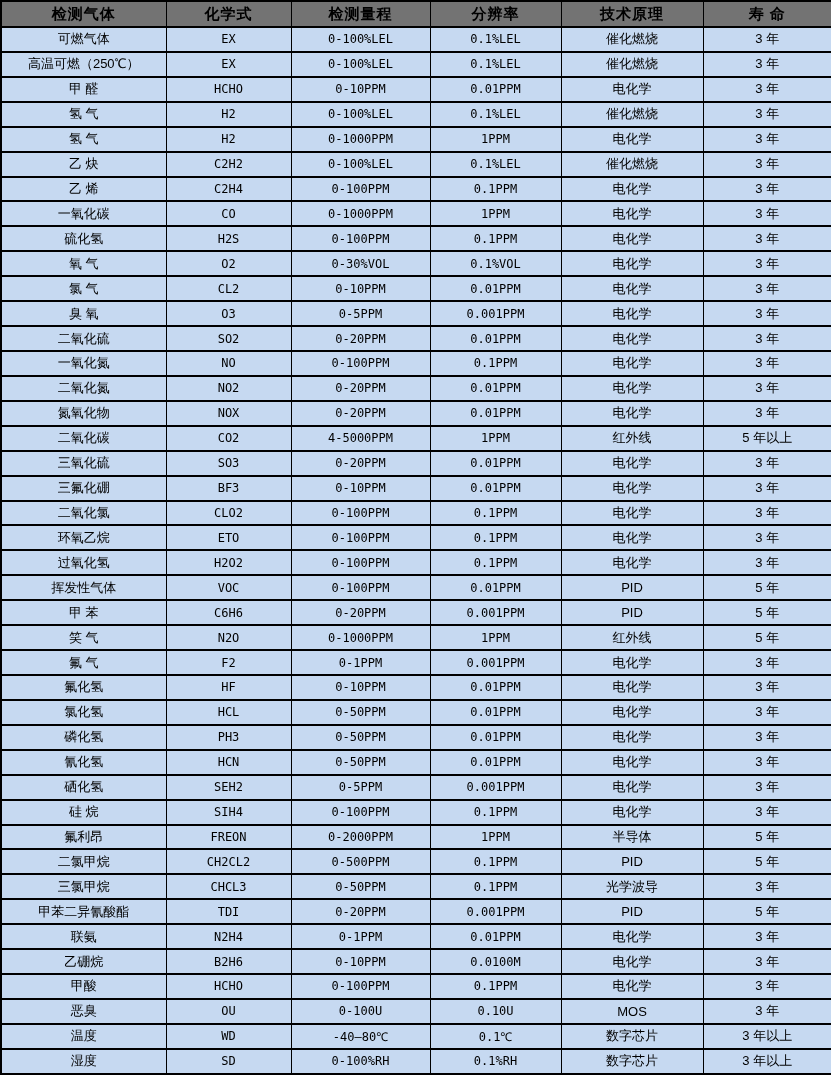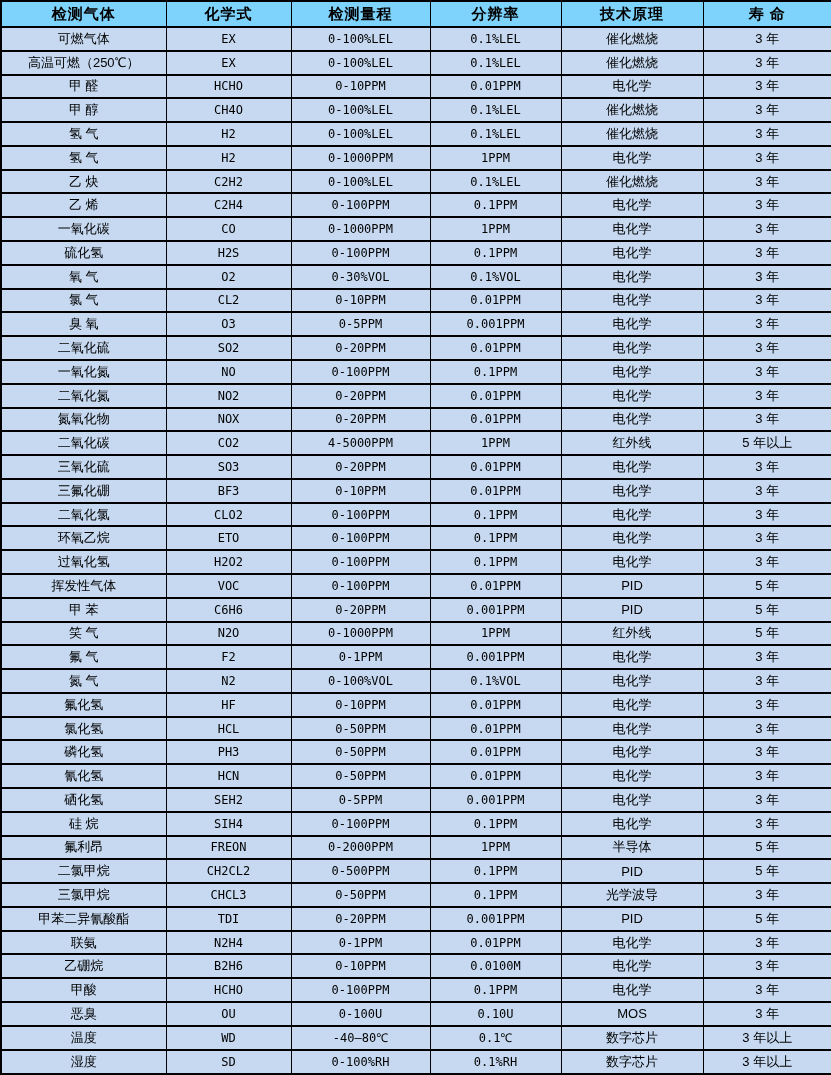--- a/index.html
+++ b/index.html
@@ -27,21 +27,21 @@
     border-top: 2px solid #000000;
     border-bottom: 2px solid #000000;
     text-align: center;
     vertical-align: middle;
     padding: 0 2px;
     overflow: hidden;
     white-space: nowrap;
     color: #000000;
   }
   table.gas-table th {
-    background: #7dd3fc;
+    background: #737373;
     font-size: 15px;
     font-weight: bold;
     height: 24px;
     letter-spacing: 1px;
   }
   table.gas-table td {
     background: #c6d9f1;
     font-size: 13px;
     font-weight: normal;
   }
@@ -92,28 +92,20 @@
         </tr>
         <tr>
           <td>甲 醛</td>
           <td class="mono">HCHO</td>
           <td class="mono">0-10PPM</td>
           <td class="mono">0.01PPM</td>
           <td>电化学</td>
           <td>3 年</td>
         </tr>
         <tr>
-          <td>甲 醇</td>
-          <td class="mono">CH4O</td>
-          <td class="mono">0-100%LEL</td>
-          <td class="mono">0.1%LEL</td>
-          <td>催化燃烧</td>
-          <td>3 年</td>
-        </tr>
-        <tr>
           <td>氢 气</td>
           <td class="mono">H2</td>
           <td class="mono">0-100%LEL</td>
           <td class="mono">0.1%LEL</td>
           <td>催化燃烧</td>
           <td>3 年</td>
         </tr>
         <tr>
           <td>氢 气</td>
           <td class="mono">H2</td>
@@ -284,28 +276,20 @@
         </tr>
         <tr>
           <td>氟 气</td>
           <td class="mono">F2</td>
           <td class="mono">0-1PPM</td>
           <td class="mono">0.001PPM</td>
           <td>电化学</td>
           <td>3 年</td>
         </tr>
         <tr>
-          <td>氮 气</td>
-          <td class="mono">N2</td>
-          <td class="mono">0-100%VOL</td>
-          <td class="mono">0.1%VOL</td>
-          <td>电化学</td>
-          <td>3 年</td>
-        </tr>
-        <tr>
           <td>氟化氢</td>
           <td class="mono">HF</td>
           <td class="mono">0-10PPM</td>
           <td class="mono">0.01PPM</td>
           <td>电化学</td>
           <td>3 年</td>
         </tr>
         <tr>
           <td>氯化氢</td>
           <td class="mono">HCL</td>

